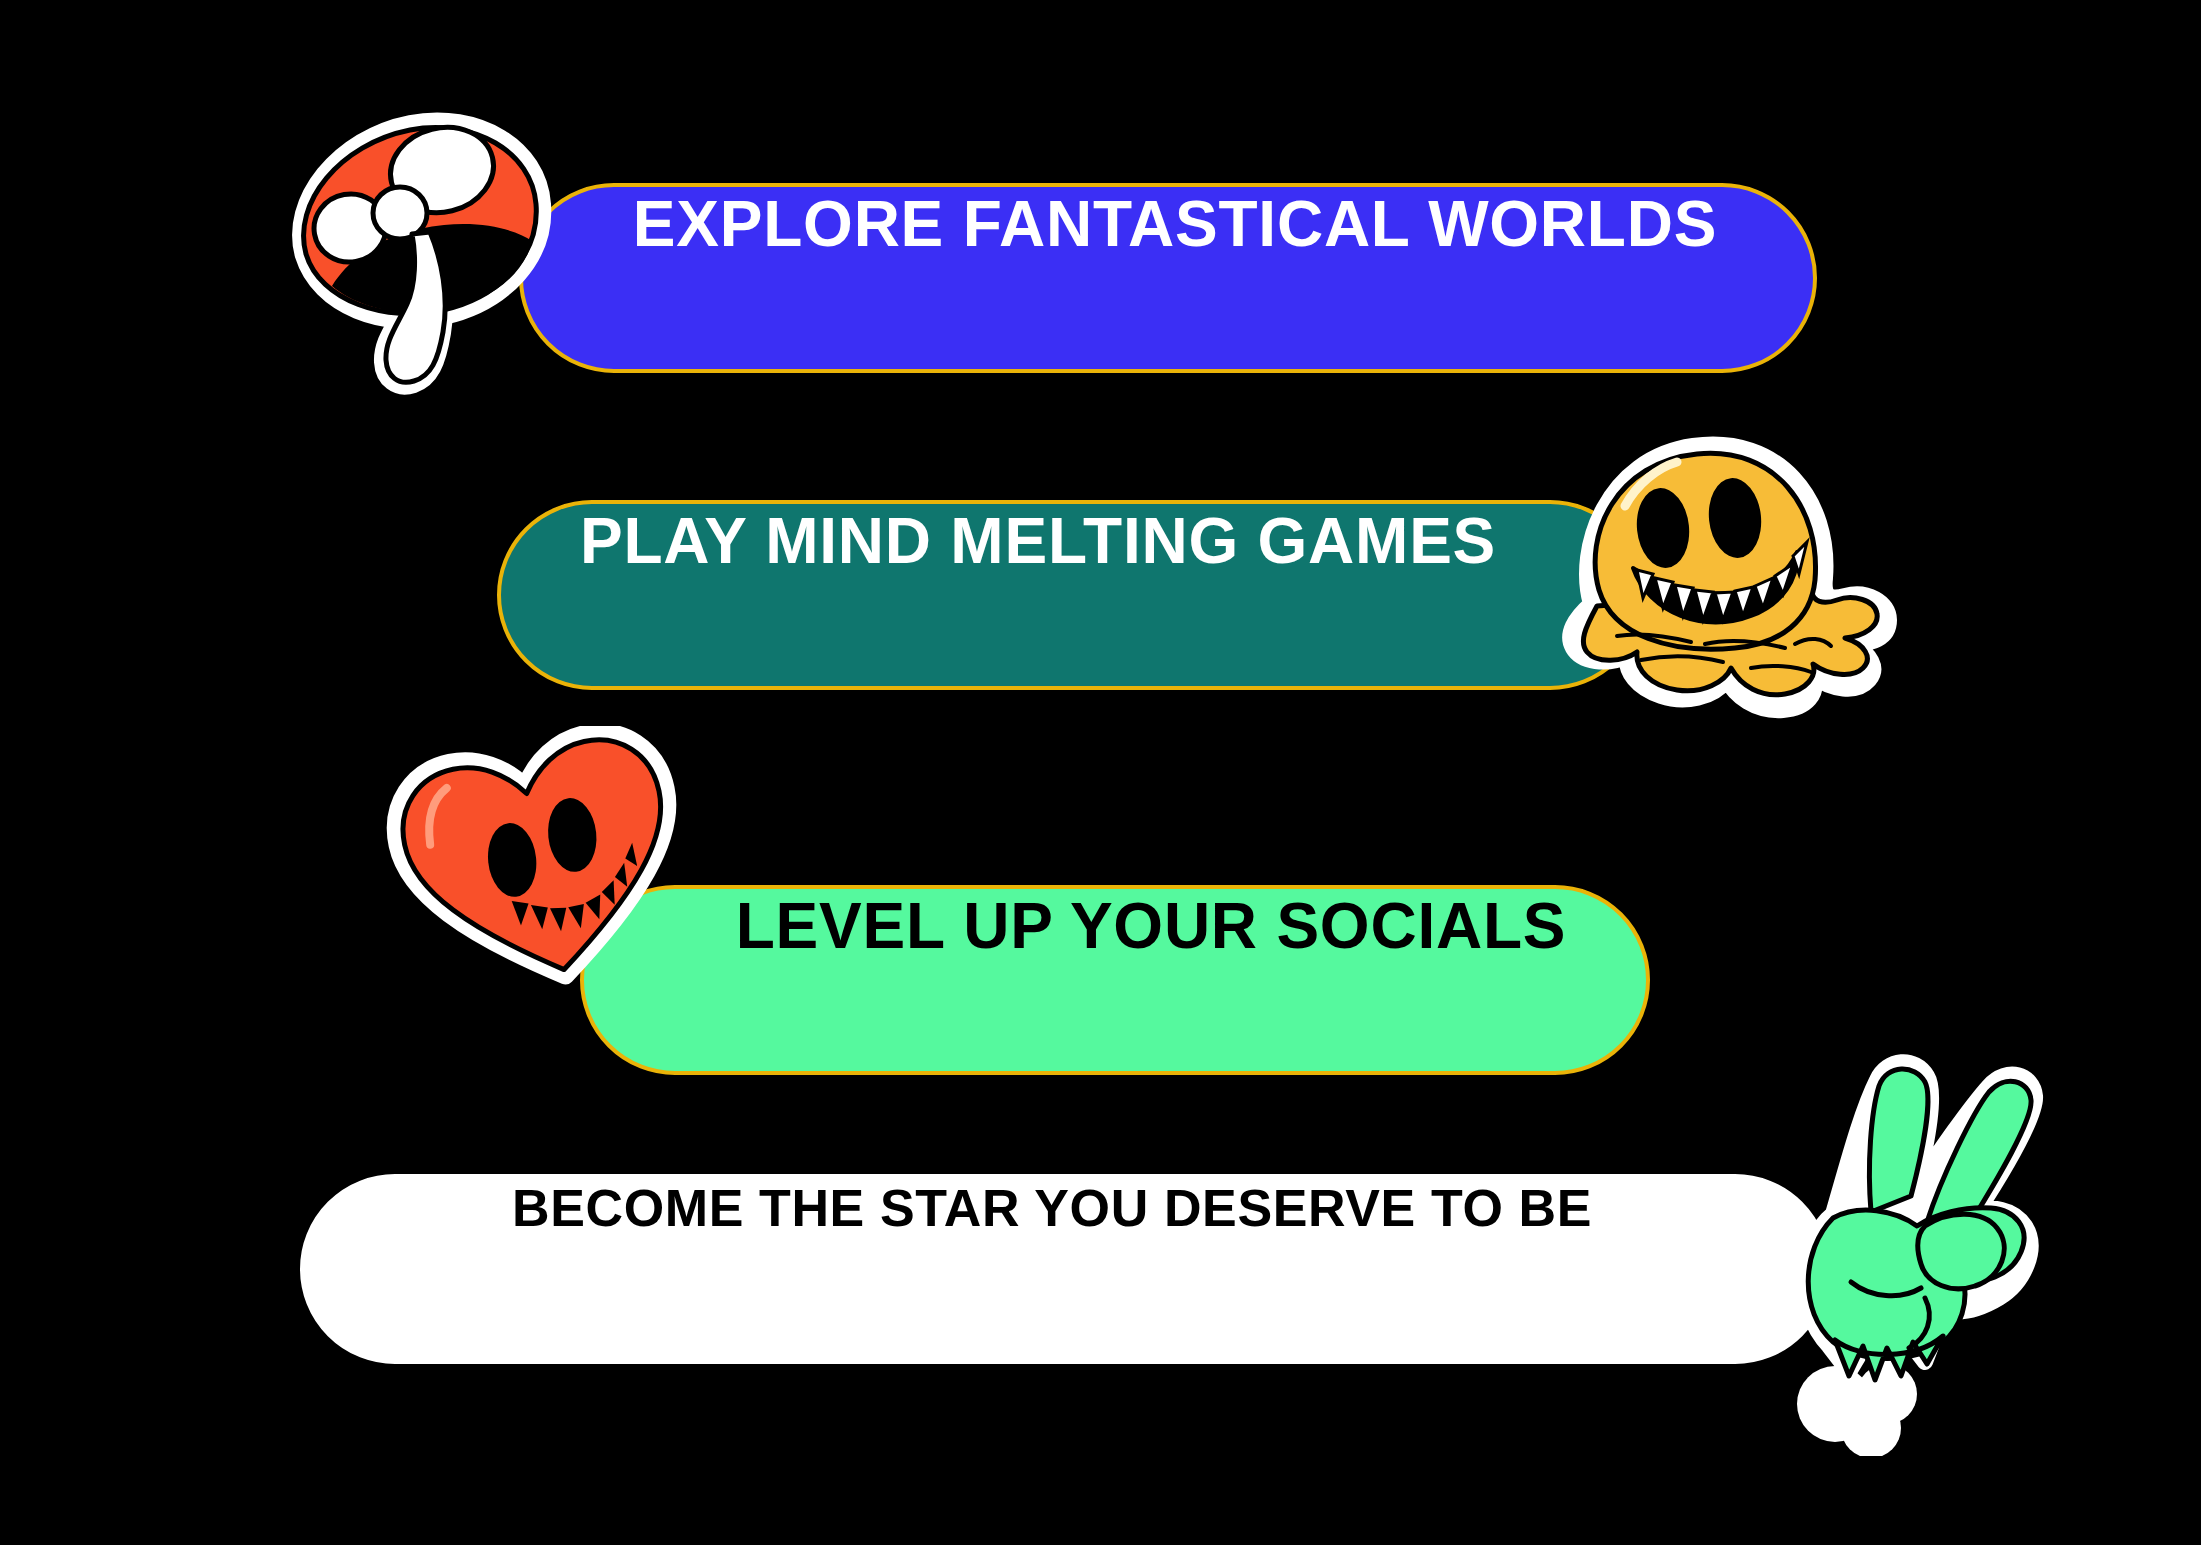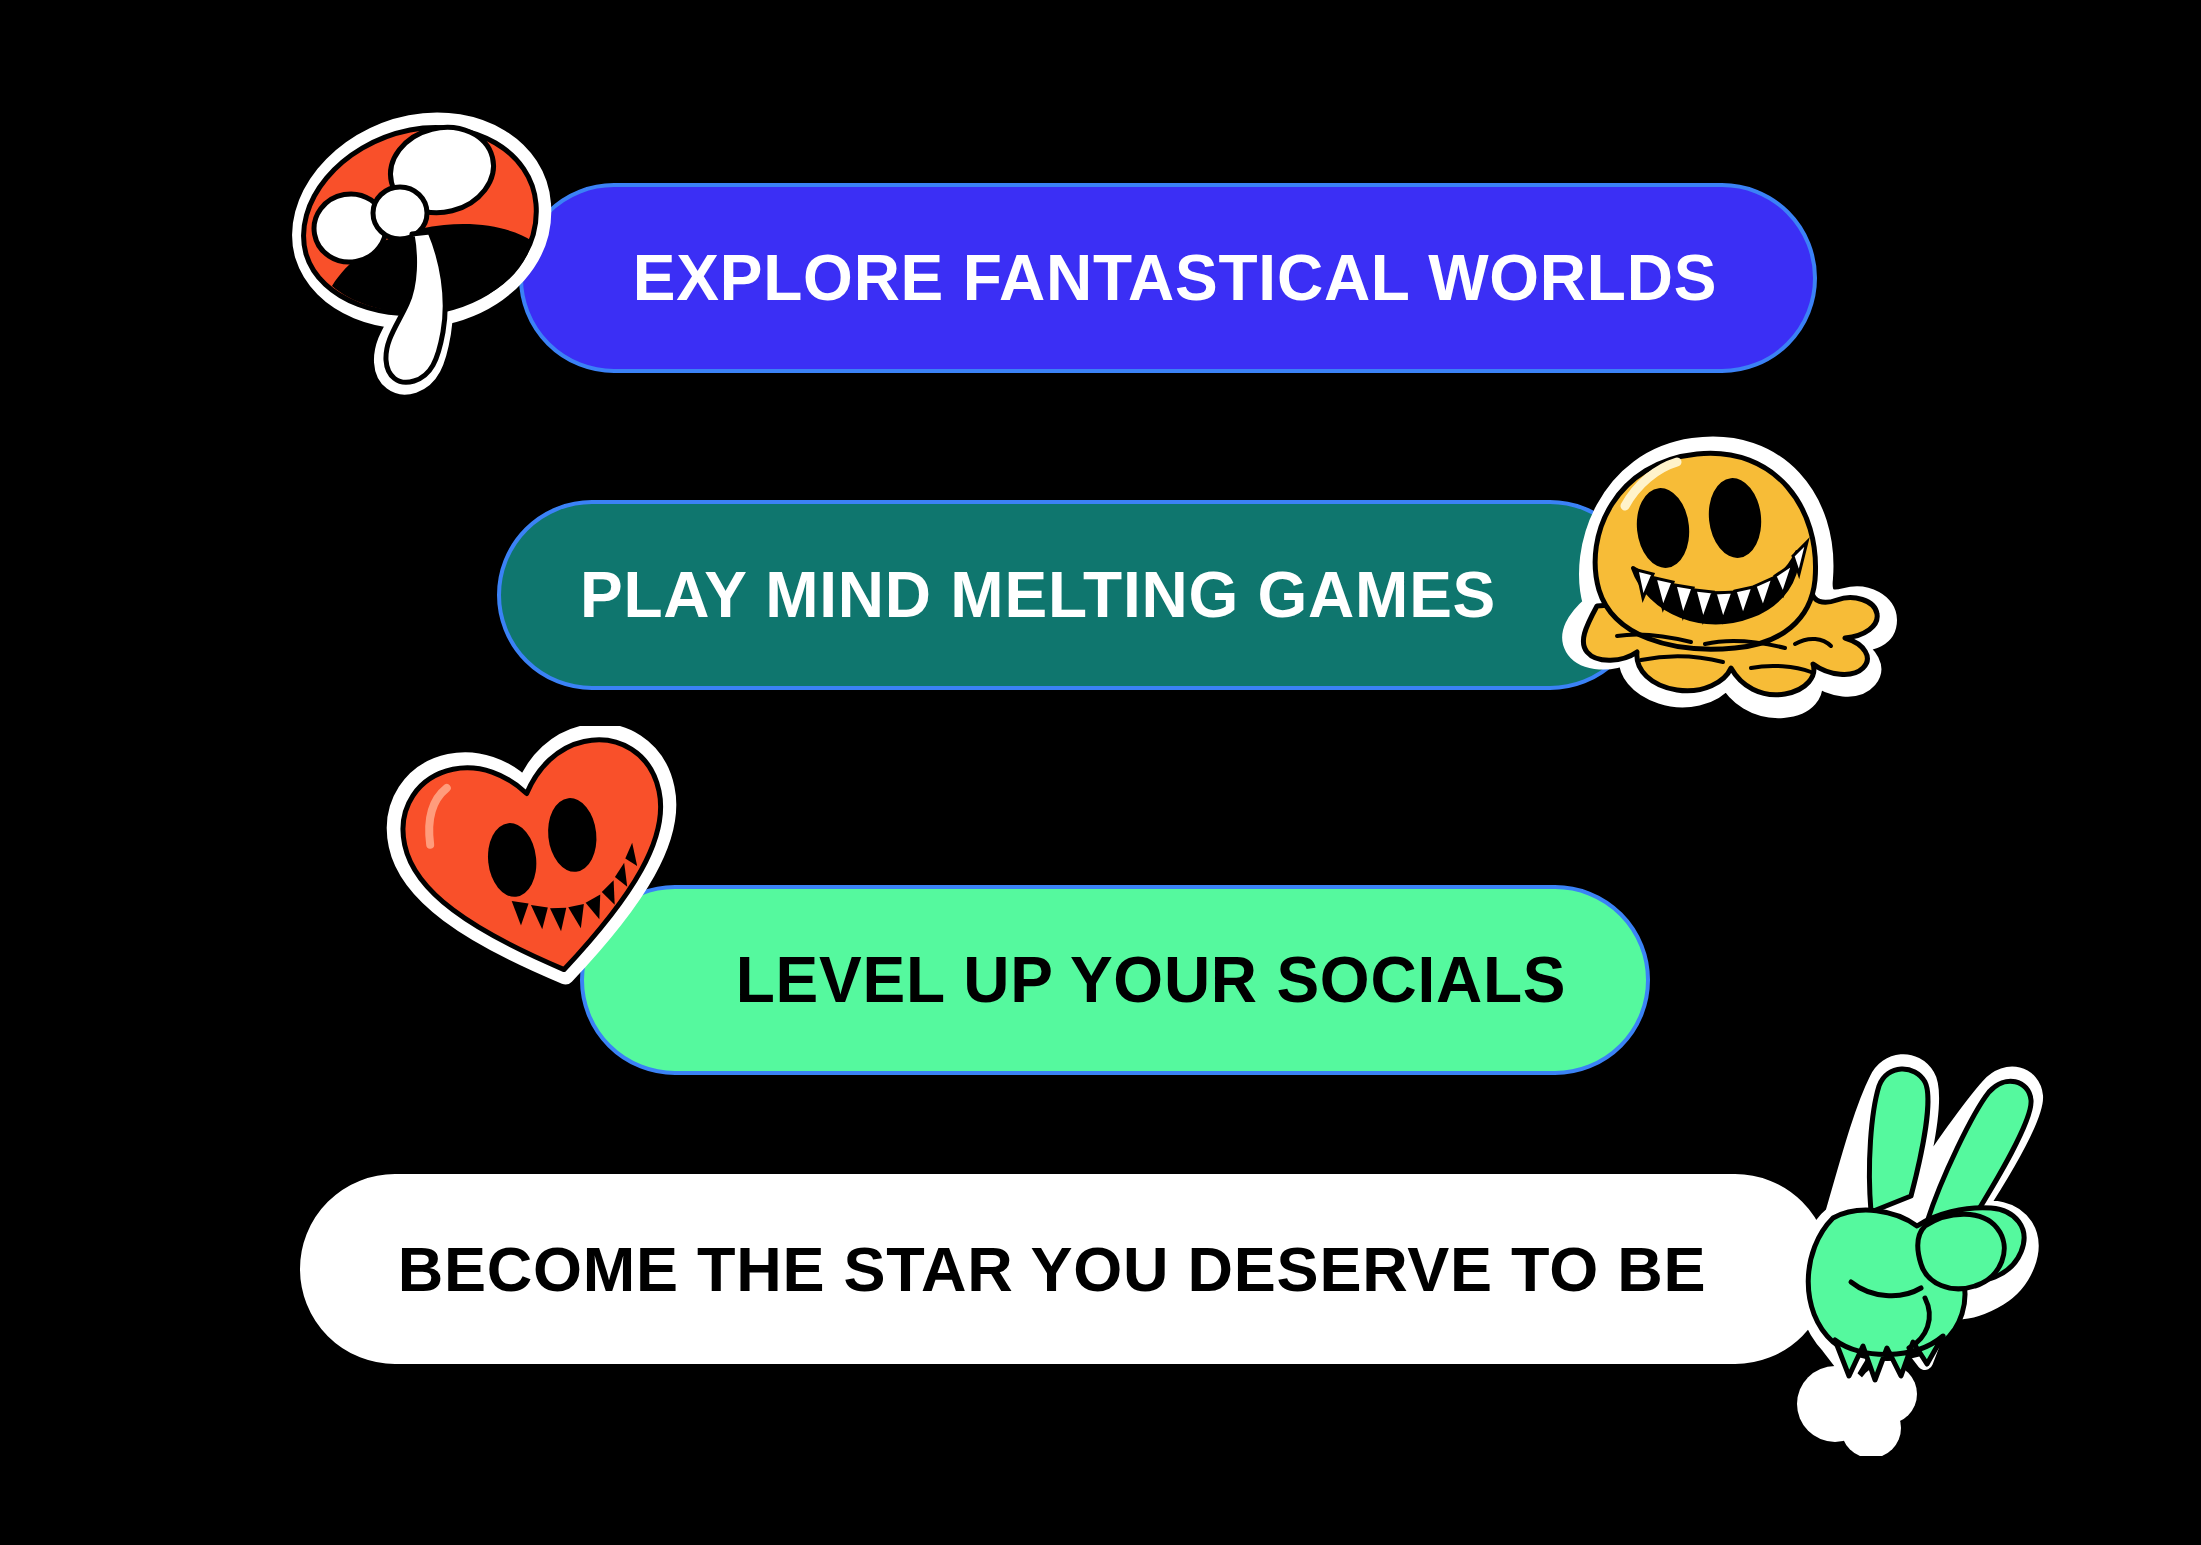--- a/index.html
+++ b/index.html
@@ -17,23 +17,23 @@
     position: relative;
     width: 2201px;
     height: 1545px;
     background: #000000;
   }
 
   
   .pill {
     position: absolute;
     display: flex;
-    align-items: center;
+    align-items: flex-start;
     border-radius: 999px;
-    border: 4px solid #3b82f6;
+    border: 4px solid #eab308;
     box-sizing: border-box;
   }
   .pill-label {
     width: 100%;
     text-align: center;
     font-weight: 700;
     letter-spacing: 0.012em;
     white-space: nowrap;
     font-family: "Liberation Sans", sans-serif;
   }
@@ -89,21 +89,21 @@
     left: 300px;
     top: 1174px;
     width: 1530px;
     height: 190px;
     background: #ffffff;
     border-color: #ffffff;
     z-index: 2;
   }
   #pill-star .pill-label {
     color: #000000;
-    font-size: 63px;
+    font-size: 52px;
     padding-right: 26px;
   }
 
   
   .sticker {
     position: absolute;
     z-index: 5;
     pointer-events: auto;
   }
   #sticker-mushroom { left: 292px; top: 108px;  width: 260px; height: 290px; }

